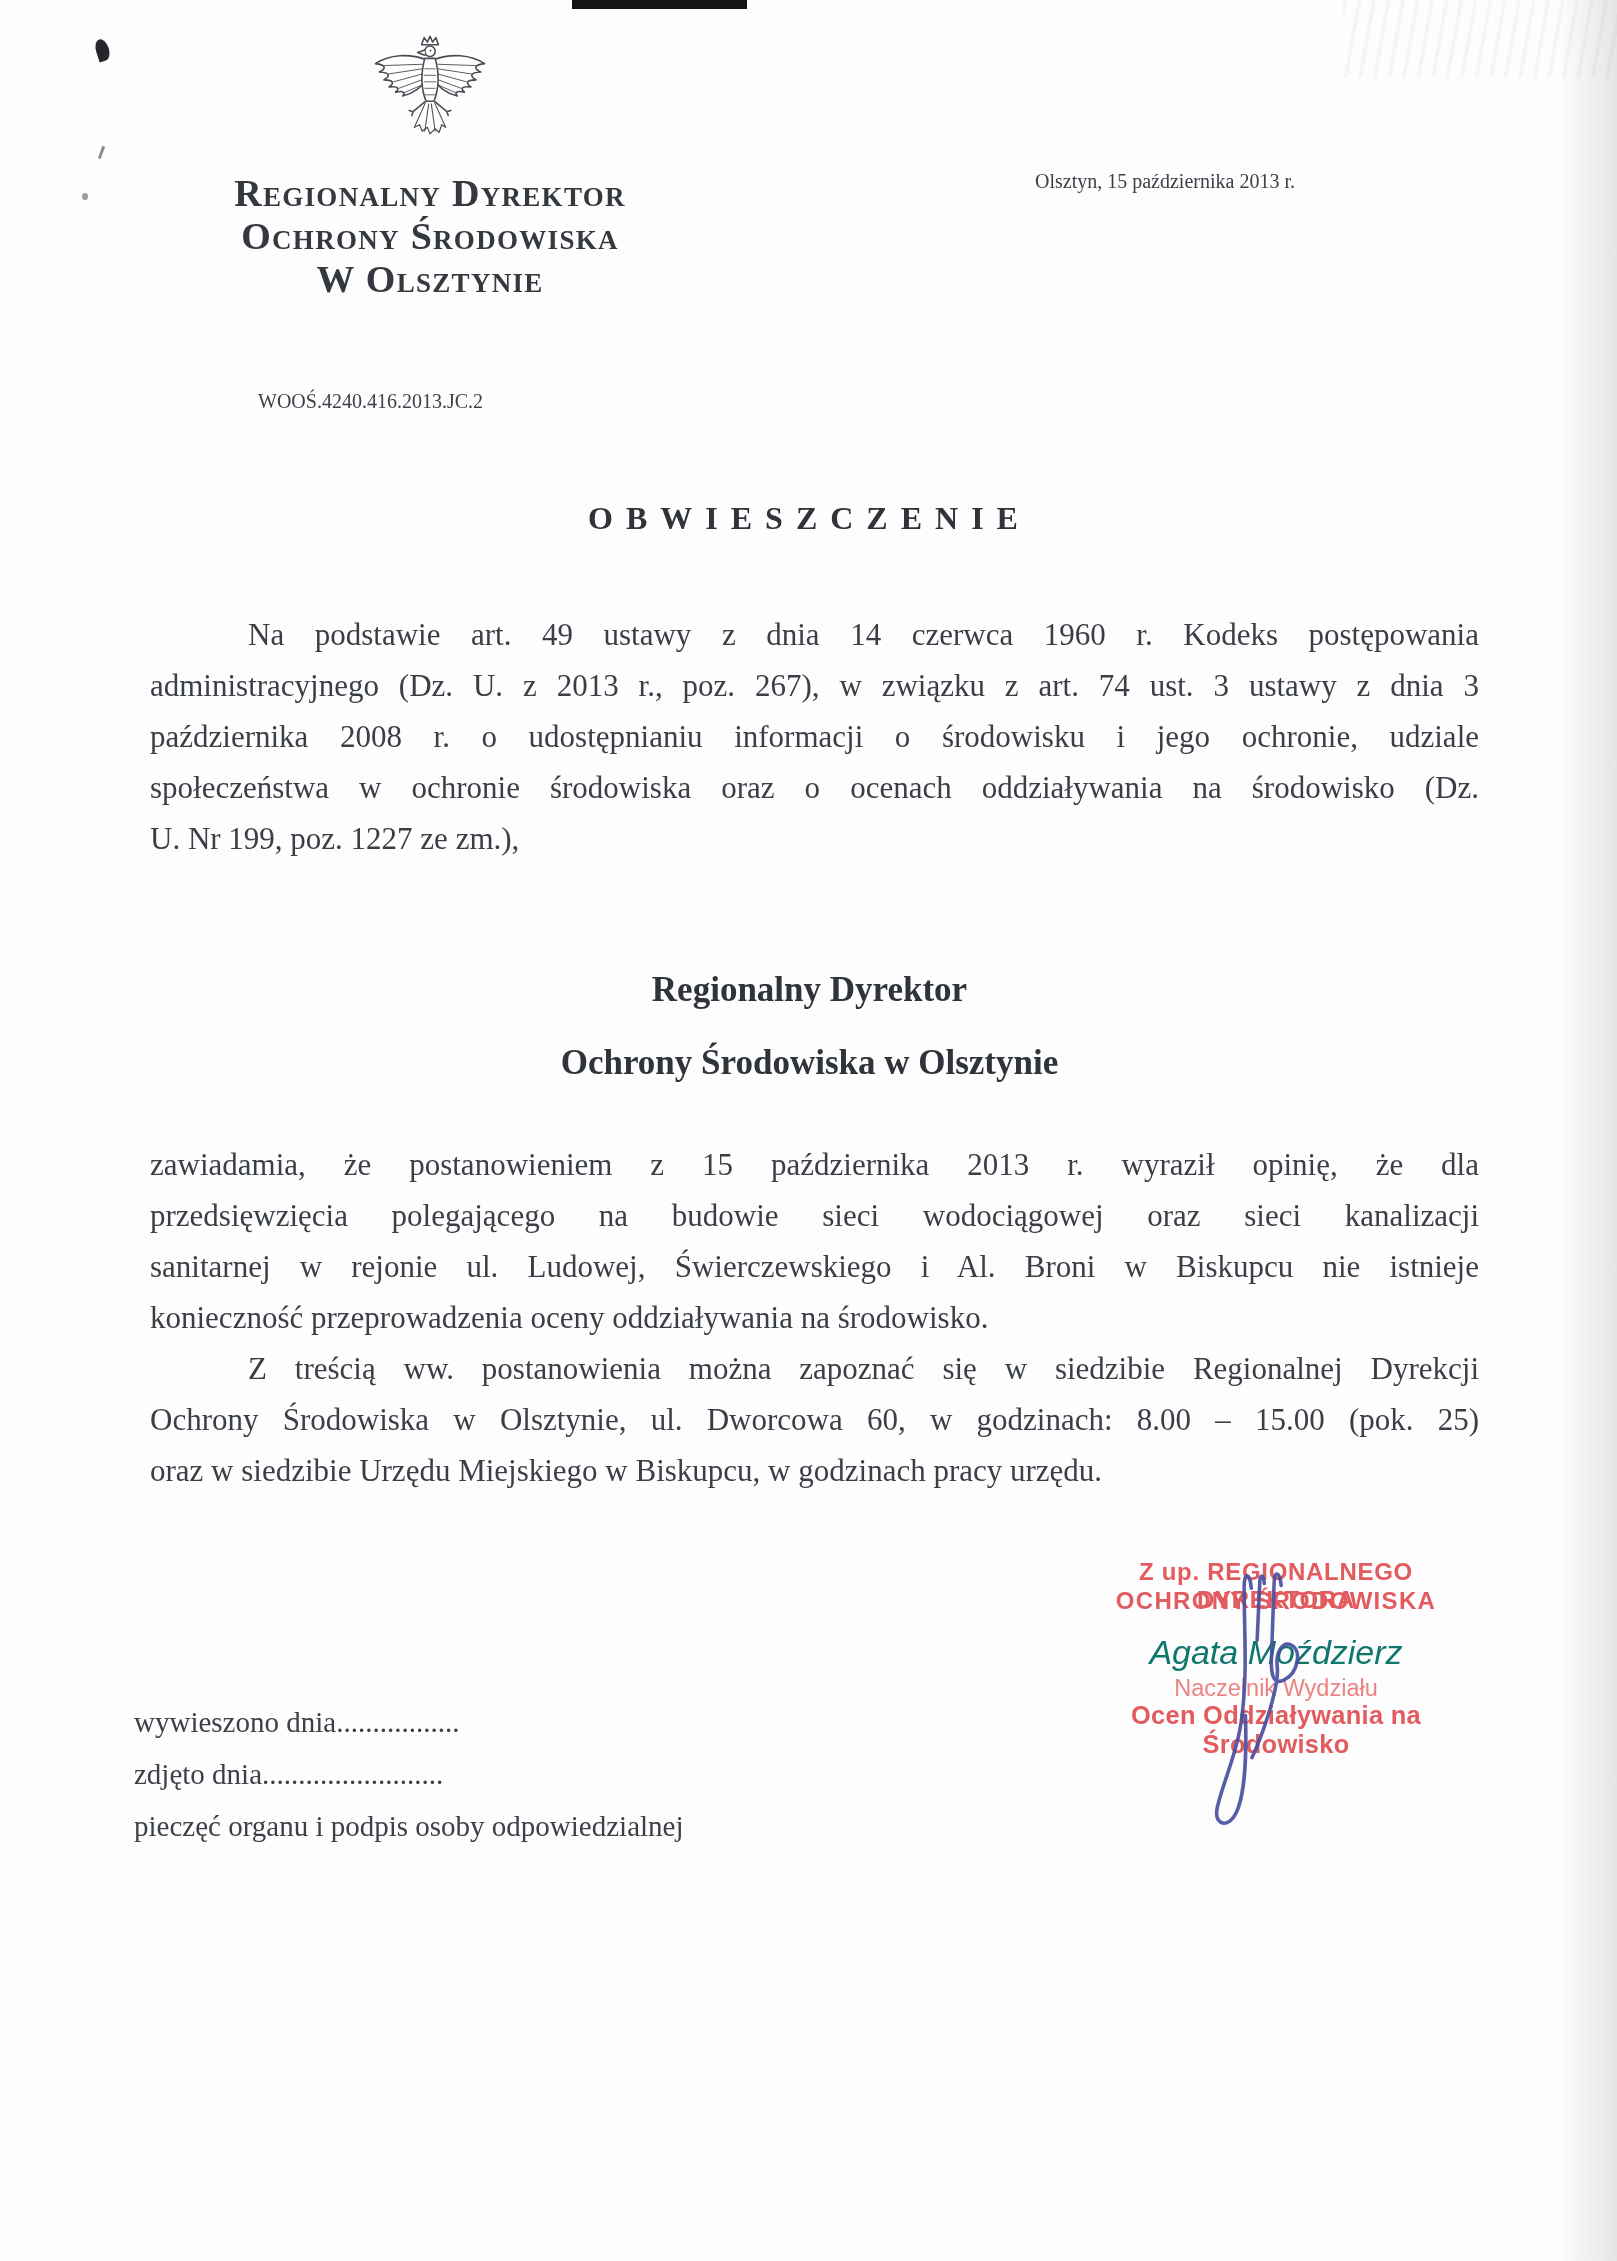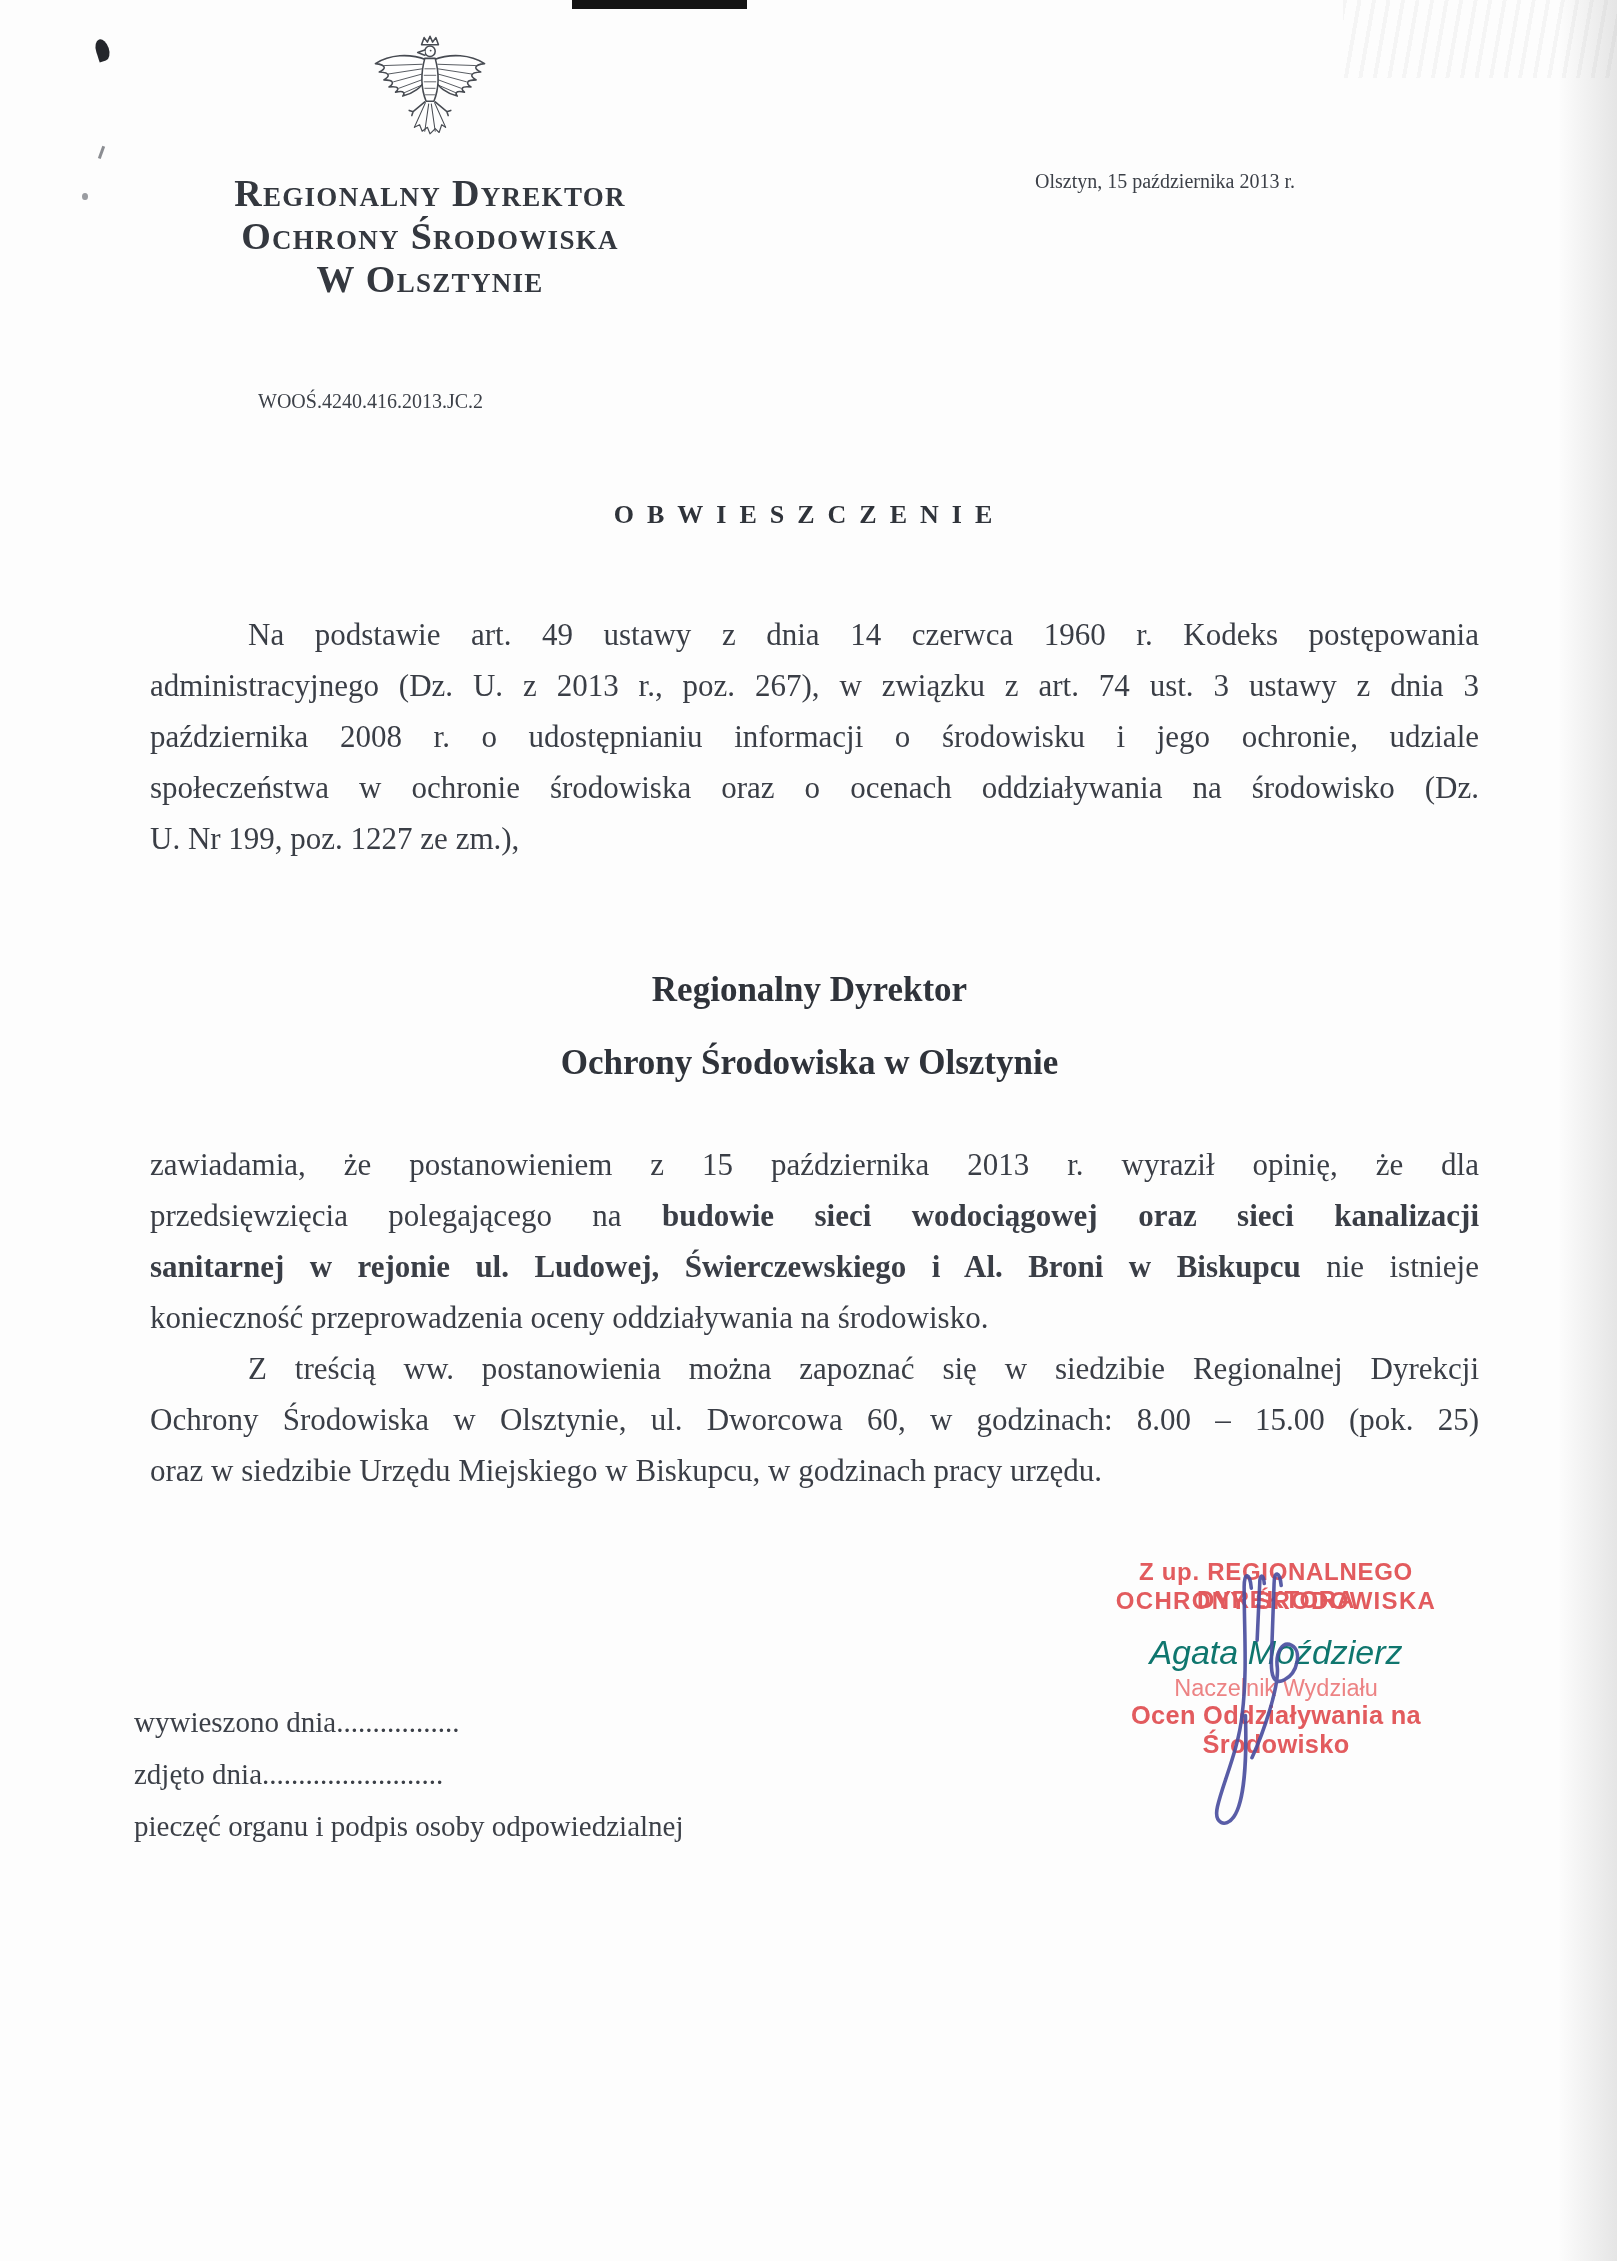--- a/index.html
+++ b/index.html
@@ -22,29 +22,29 @@
   .corner-noise { position:absolute; right:0; top:0; width:274px; height:78px;
     background:repeating-linear-gradient(100deg, rgba(0,0,0,0.03) 0 3.9px, rgba(0,0,0,0) 3.9px 14.3px); }
   
   .emblem { position:absolute; left:365px; top:34px; width:130px; height:106px; }
   .org-block { position:absolute; left:91px; top:172px; width:678px; text-align:center; }
   .org-line { font-variant:small-caps; font-weight:bold; font-size:38px; line-height:43px;
     letter-spacing:1.3px; color:#34383f; }
   .date-line { position:absolute; left:1035px; top:138px; font-size:20px; color:#3c4048;margin-top:32px; }
   .ref-line { position:absolute; left:258px; top:390px; font-size:20px; color:#3c4048; }
   .doc-title { position:absolute; left:140px; top:500px; width:1339px; text-align:center;
-    font-size:26px; font-weight:bold; letter-spacing:13px; color:#2f333a; }
+    font-size:32px; font-weight:bold; letter-spacing:13px; color:#2f333a; }
   
   .para { position:absolute; left:140px; width:1339px; }
   .para-1 { top:609px; }
   .para-2 { top:1139px; }
   .bline { font-size:31px; line-height:51px; white-space:normal;margin-left:10px; }
   .bline.just { text-align:justify; text-align-last:justify; }
   .bline.ind { text-indent:98px; }
-  .b { font-weight:bold; }
+  .b { font-weight:normal; }
   .issuer-heading { position:absolute; left:140px; top:953px; width:1339px; text-align:center; }
   .issuer-line { font-size:35px; font-weight:bold; line-height:73px; color:#2f333a; }
   
   .footer-left { position:absolute; left:134px; top:1696px; width:847px; }
   .fline { font-size:29px; line-height:52px; color:#3c4048; }
   
   .stamp { position:absolute; left:1061px; top:1551px; width:430px; text-align:center;
     font-family:"Liberation Sans", sans-serif; }
   .stamp div { position:absolute; left:0; width:100%; }
   .stamp-l1 { top:6.5px;  font-size:24px; font-weight:bold; letter-spacing:0.7px; }

